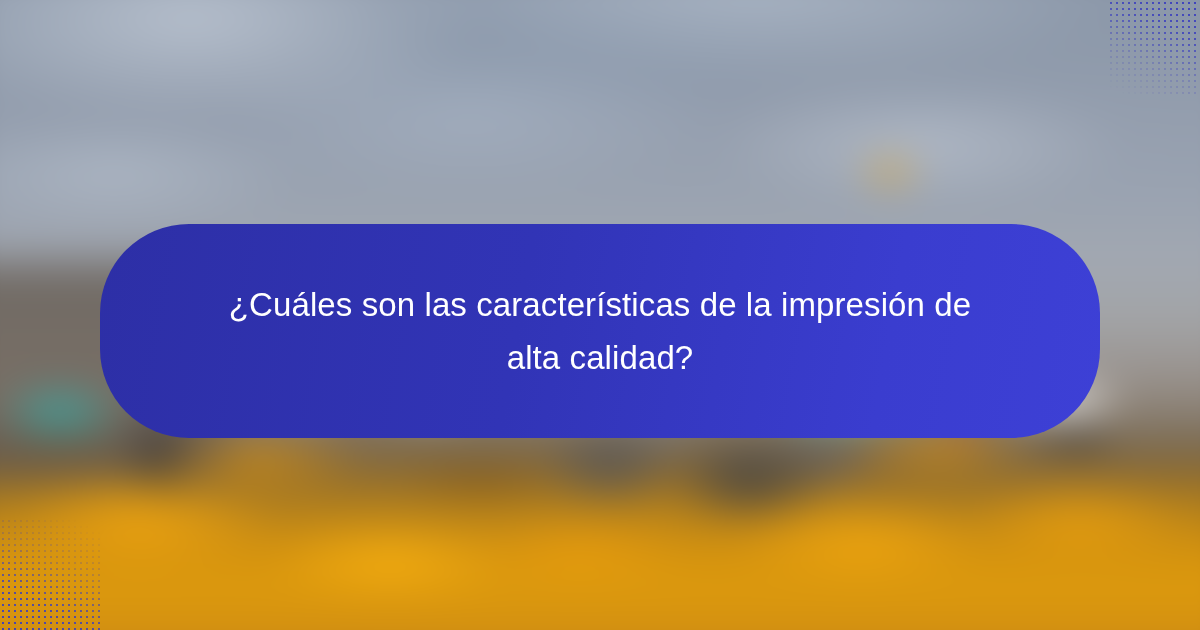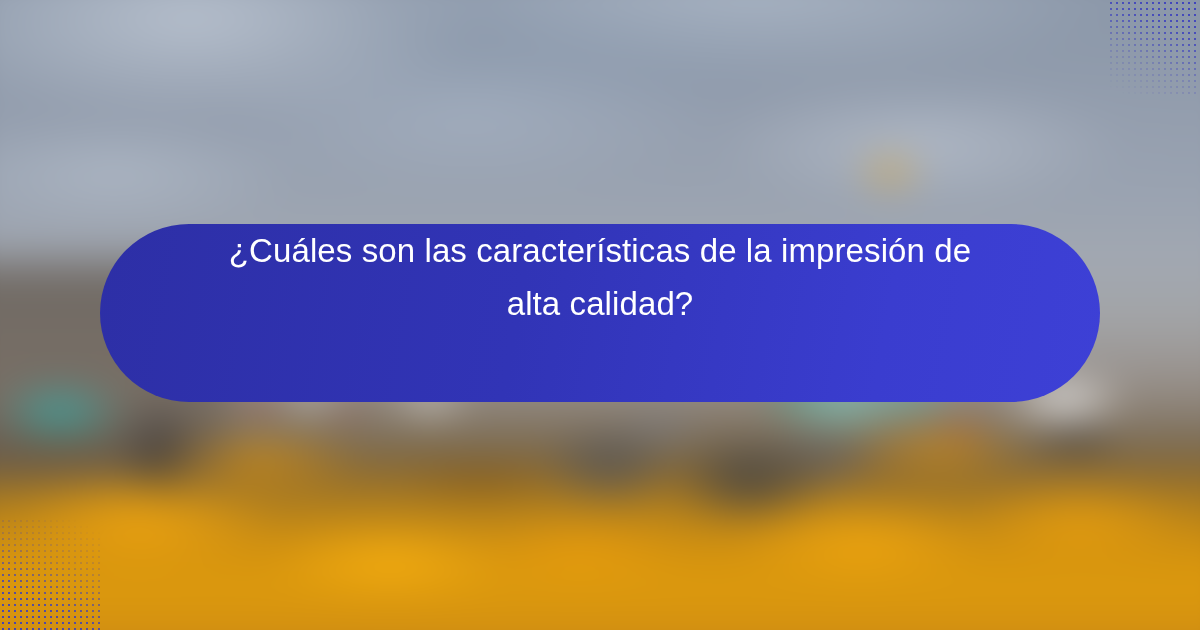--- a/index.html
+++ b/index.html
@@ -149,24 +149,25 @@
     -webkit-mask-image: linear-gradient(25deg, rgba(0,0,0,1) 0%, rgba(0,0,0,0.85) 30%, rgba(0,0,0,0.25) 62%, rgba(0,0,0,0) 92%);
             mask-image: linear-gradient(25deg, rgba(0,0,0,1) 0%, rgba(0,0,0,0.85) 30%, rgba(0,0,0,0.25) 62%, rgba(0,0,0,0) 92%);
   }
 
   
   #headline-pill {
     position: absolute;
     left: 100px;
     top: 224px;
     width: 1000px;
-    height: 178px;
+    height: 214px;
     border-radius: 89px;
     background: linear-gradient(100deg, #2d2fa6 0%, #3134b6 42%, #3a3dcf 78%, #3d40d6 100%);
     display: flex;
+    align-items: center;
     justify-content: center;
   }
 
   #headline-text {
     color: #ffffff;
     font-size: 33px;
     line-height: 1.62;
     font-weight: 400;
     text-align: center;
     letter-spacing: 0.1px;

